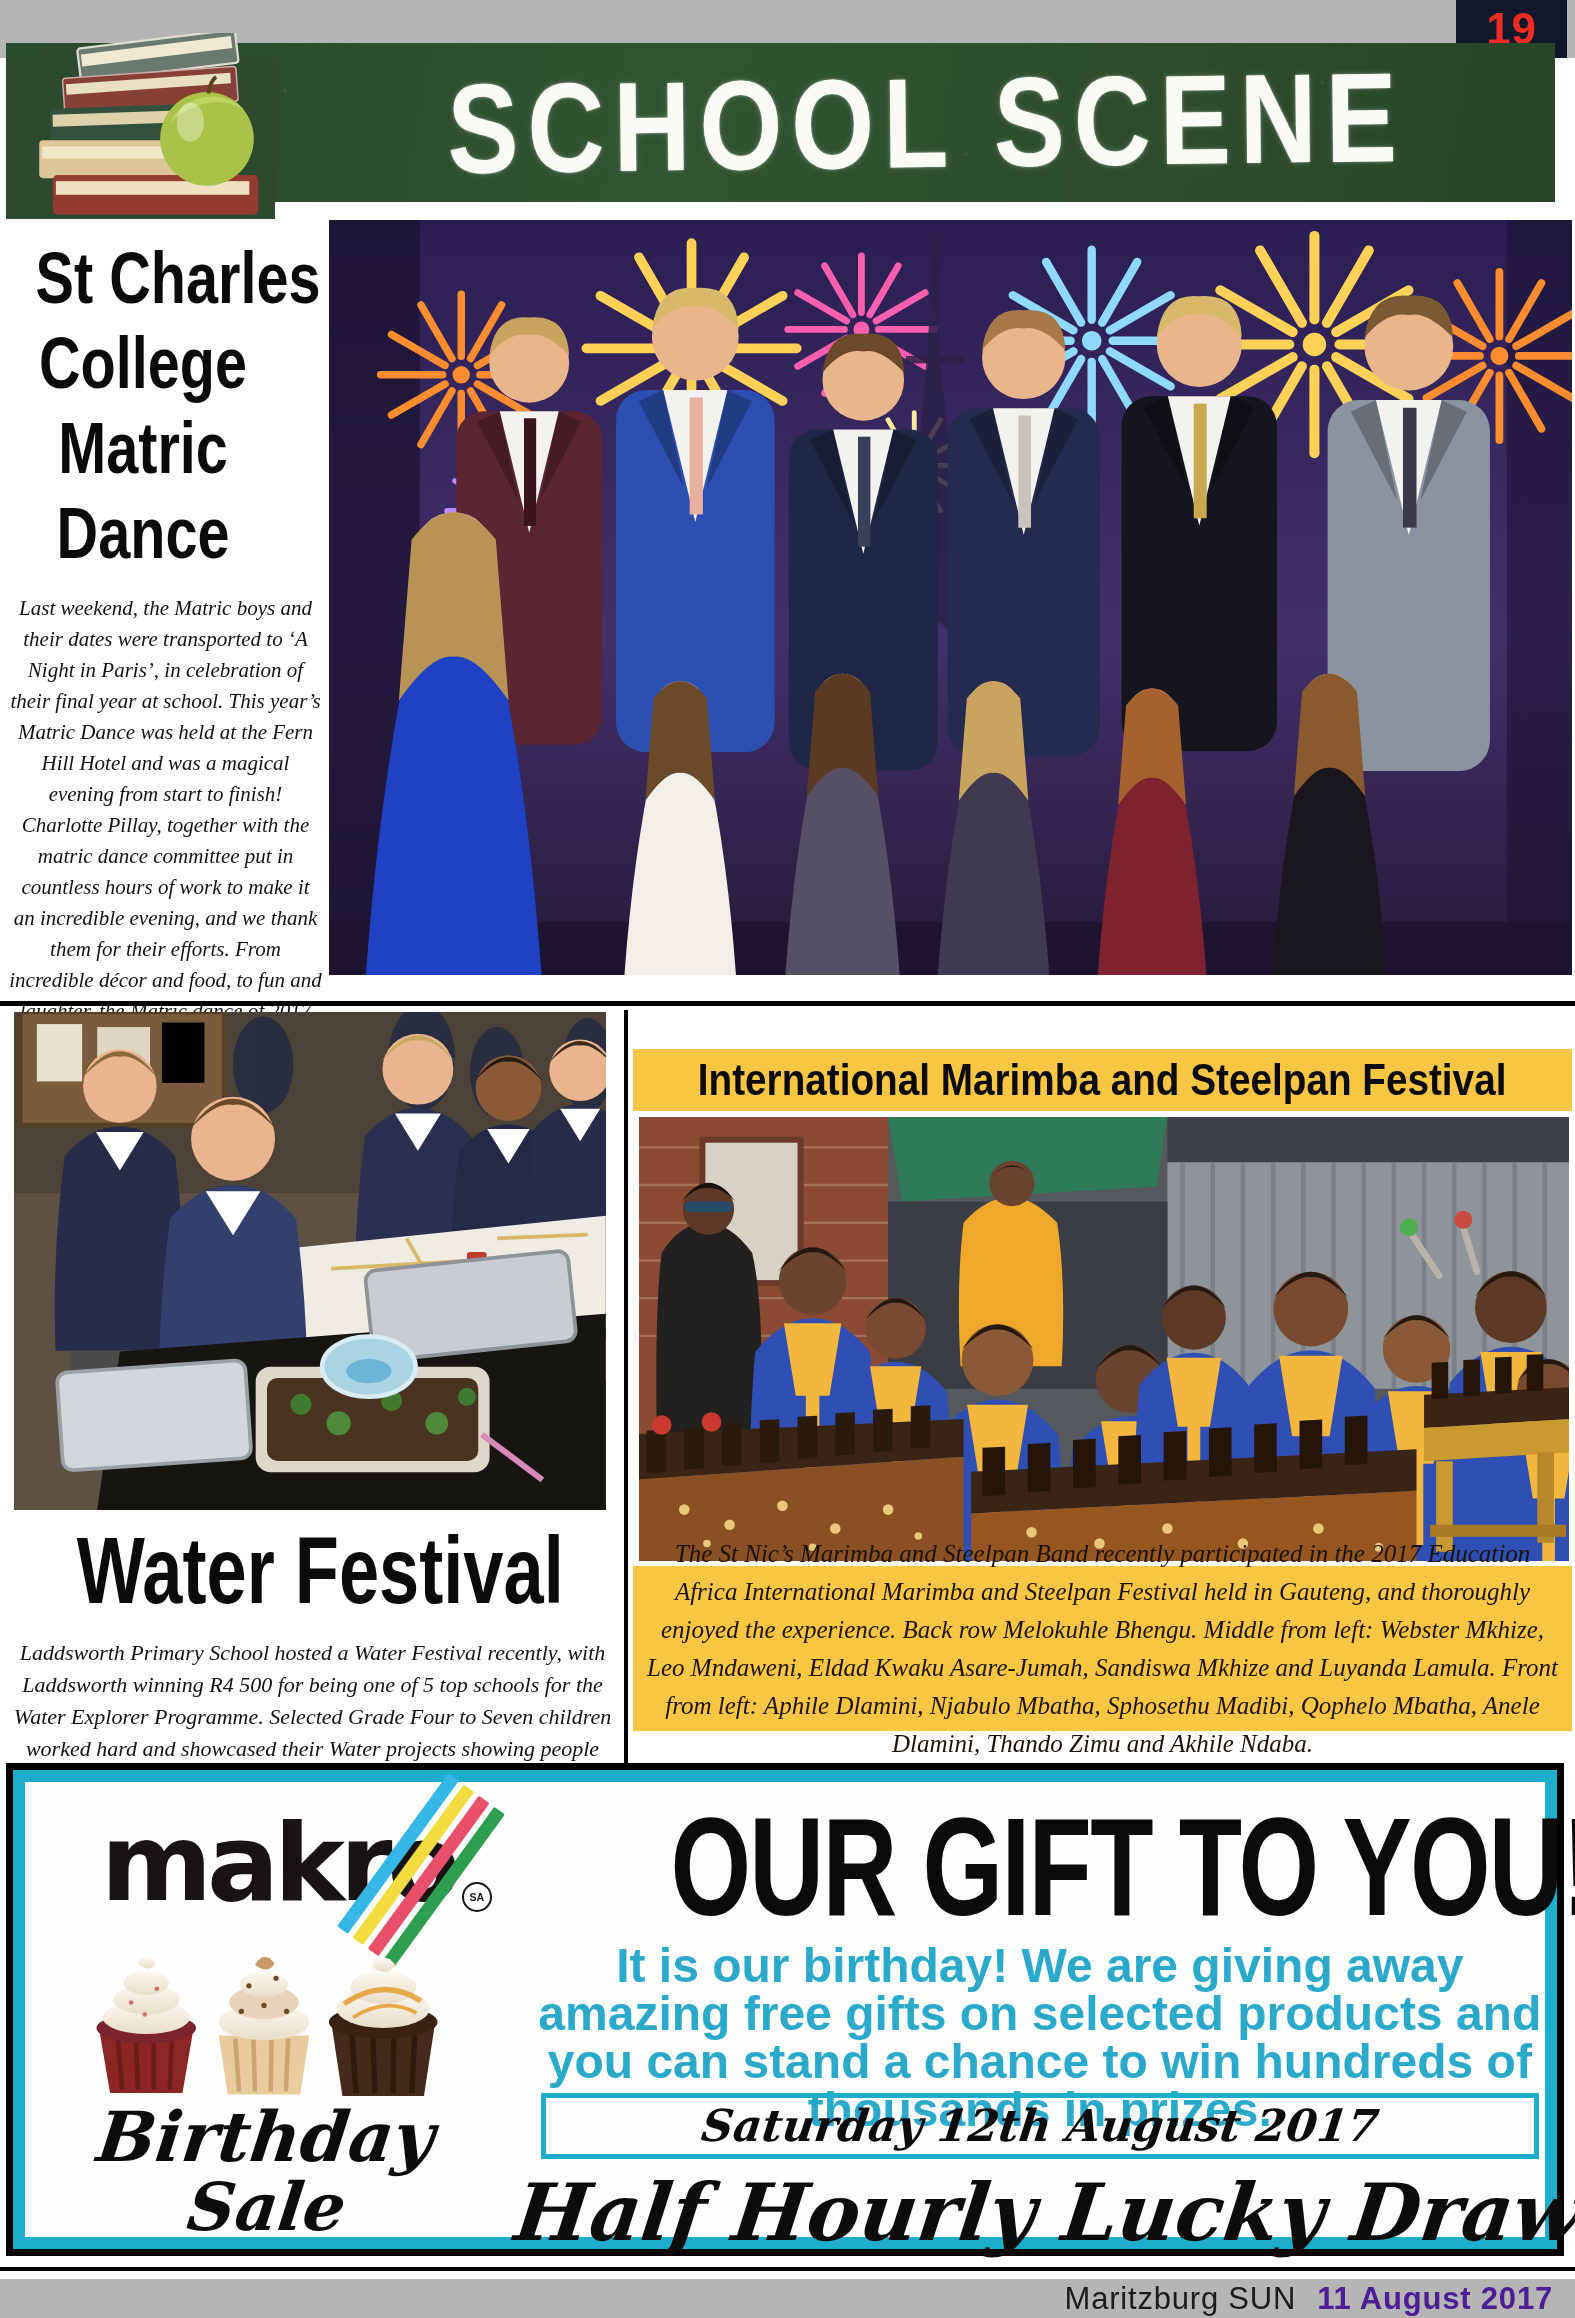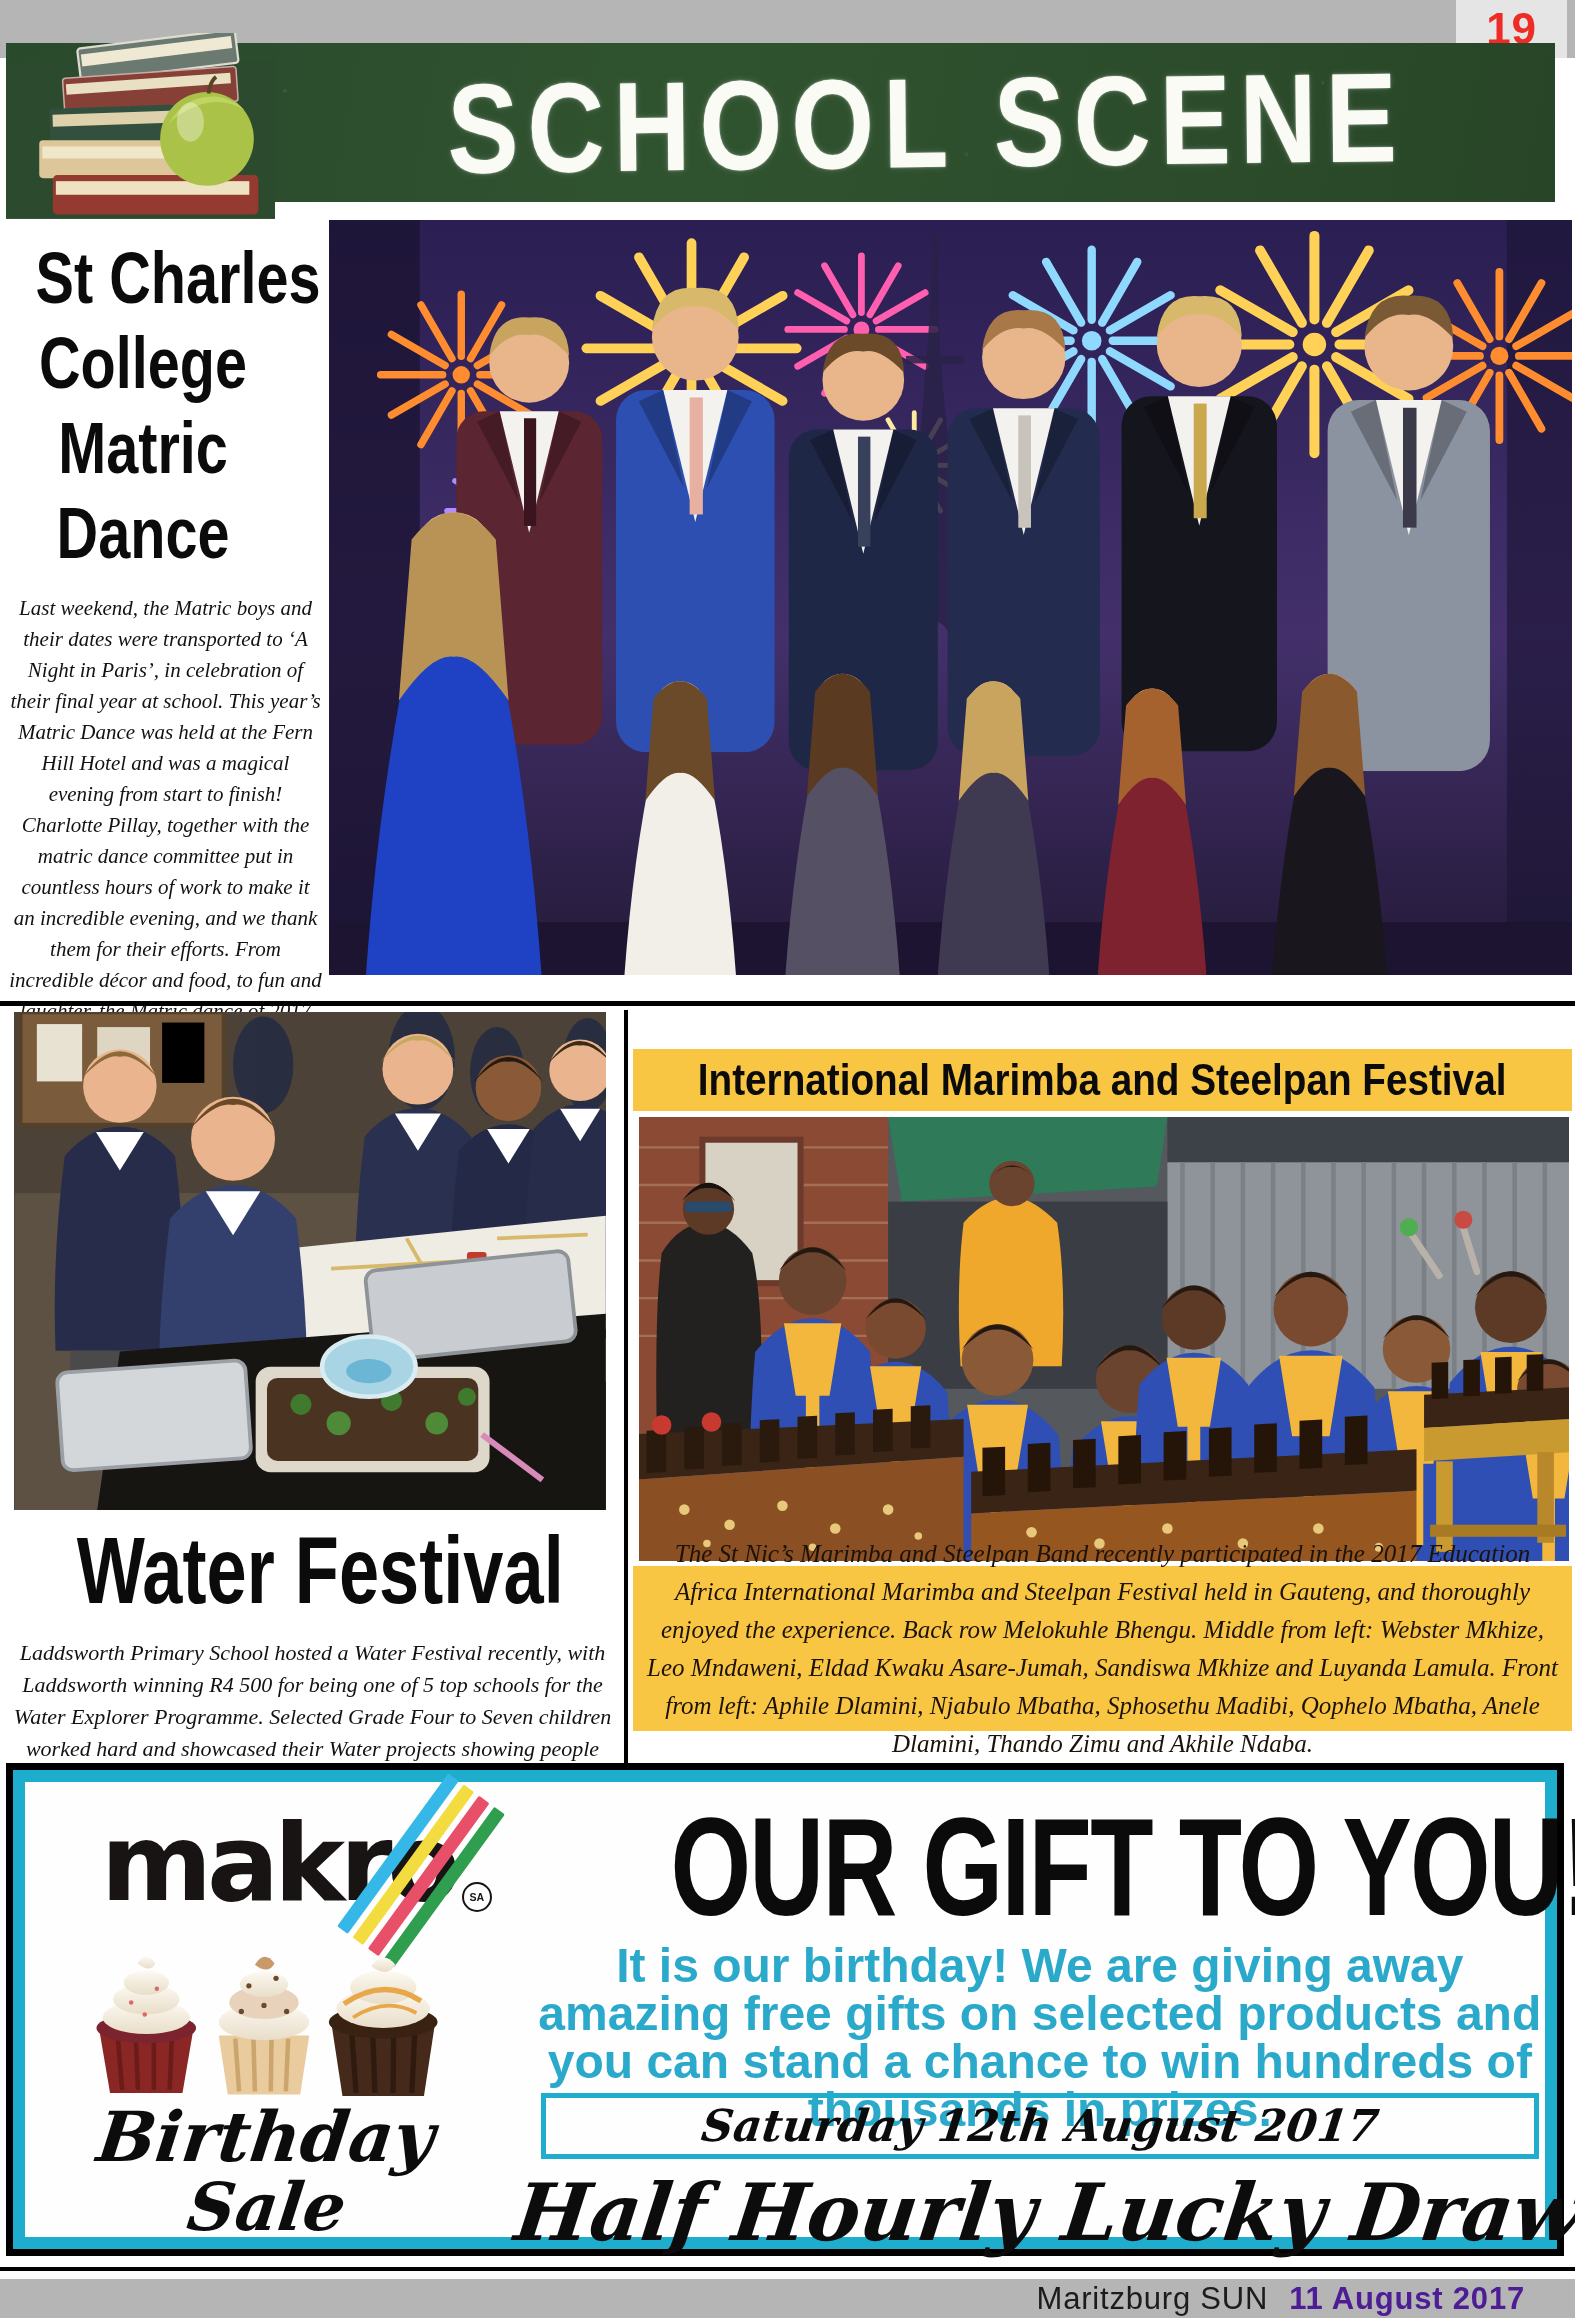--- a/index.html
+++ b/index.html
@@ -9,21 +9,21 @@
   
   .cond{display:block;text-align:center;font-weight:bold;color:#0b0b0b;}
   .cond>span{display:inline-block;transform:scaleX(var(--sx,.78));transform-origin:center;white-space:nowrap;}
   
   .serifit{font-family:"Liberation Serif",serif;font-style:italic;color:#121212;text-align:center;}
   
   .script{font-family:"DejaVu Serif",serif;font-style:italic;font-weight:bold;color:#0c0c0c;}
   .script>span{display:inline-block;transform:skewX(-7deg);white-space:nowrap;}
 
   .top-strip{left:0;top:0;width:1576px;height:58px;background:#b5b5b5;}
-  .pagenum-box{left:1456px;top:0;width:111px;height:58px;background:#e5e5e5;display:flex;align-items:center;justify-content:center;}
+  .pagenum-box{left:1456px;top:0;width:111px;height:58px;background:#0f172a;display:flex;align-items:center;justify-content:center;}
   .pagenum{color:#ee2c24;font-size:44px;font-weight:bold;letter-spacing:0.8px;}
 
   .banner{left:6px;top:43px;width:1549px;height:159px;background:#2c4b2e;
      background-image:radial-gradient(circle at 18% 30%, rgba(255,255,255,.07) 0 1.5px, transparent 2.3px),
        radial-gradient(circle at 62% 70%, rgba(255,255,255,.05) 0 1.5px, transparent 2.3px),
        radial-gradient(circle at 85% 25%, rgba(255,255,255,.06) 0 1.5px, transparent 2.3px),
        linear-gradient(100deg, #2a4a2c 0%, #30532f 45%, #284627 100%);}
   .masthead{position:absolute;left:302px;top:0;width:1238px;height:159px;display:flex;align-items:center;justify-content:center;}
   .masthead-text{color:#fbfbf6;font-weight:bold;font-size:127px;letter-spacing:10.6px;
      display:inline-block;transform:scaleX(.84) rotate(-.6deg);white-space:nowrap;
@@ -68,21 +68,21 @@
   .ad-subhead{position:absolute;left:498px;top:160px;width:1034px;text-align:center;color:#2aa9cb;font-weight:bold;
       font-size:48px;line-height:48px;}
   .ad-subhead>span{display:inline;}
   .date-box{position:absolute;left:516px;top:311px;width:998px;height:66px;border:5.3px solid #1fadcd;box-sizing:border-box;
       display:flex;align-items:center;justify-content:center;}
   .date-box .script{font-size:44px;}
   .promo-line{position:absolute;left:491px;top:384px;width:1049px;text-align:center;}
   .promo-line .script{font-size:79px;}
 
   .hr2{left:0;top:2267px;width:1576px;height:3.8px;background:#000;}
-  .footer{left:0;top:2279px;width:1576px;height:40px;background:#b5b5b5;display:flex;align-items:center;justify-content:flex-end;padding-right:51px;box-sizing:border-box;gap:21px;}
+  .footer{left:0;top:2279px;width:1576px;height:40px;background:#b5b5b5;display:flex;align-items:center;justify-content:flex-end;padding-right:23px;box-sizing:border-box;gap:21px;}
   .footer .paper{font-size:31px;color:#1c1c1c;letter-spacing:0.8px;}
   .footer .date{font-size:31px;font-weight:bold;color:#4c1d95;letter-spacing:0.8px;}
 </style>
 </head>
 <body>
 
 <div id="page">
 
   <div class="abs top-strip"></div>
   <div class="abs pagenum-box">

